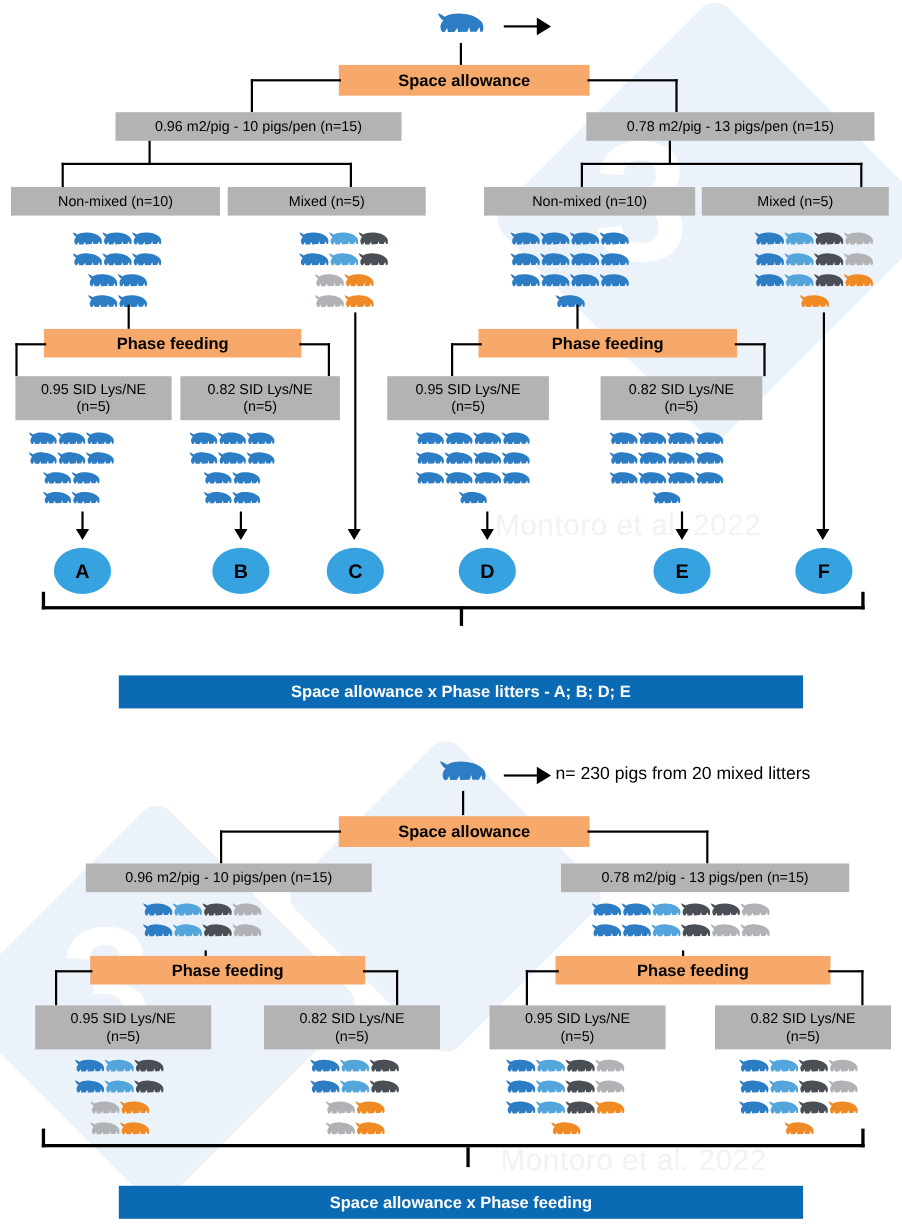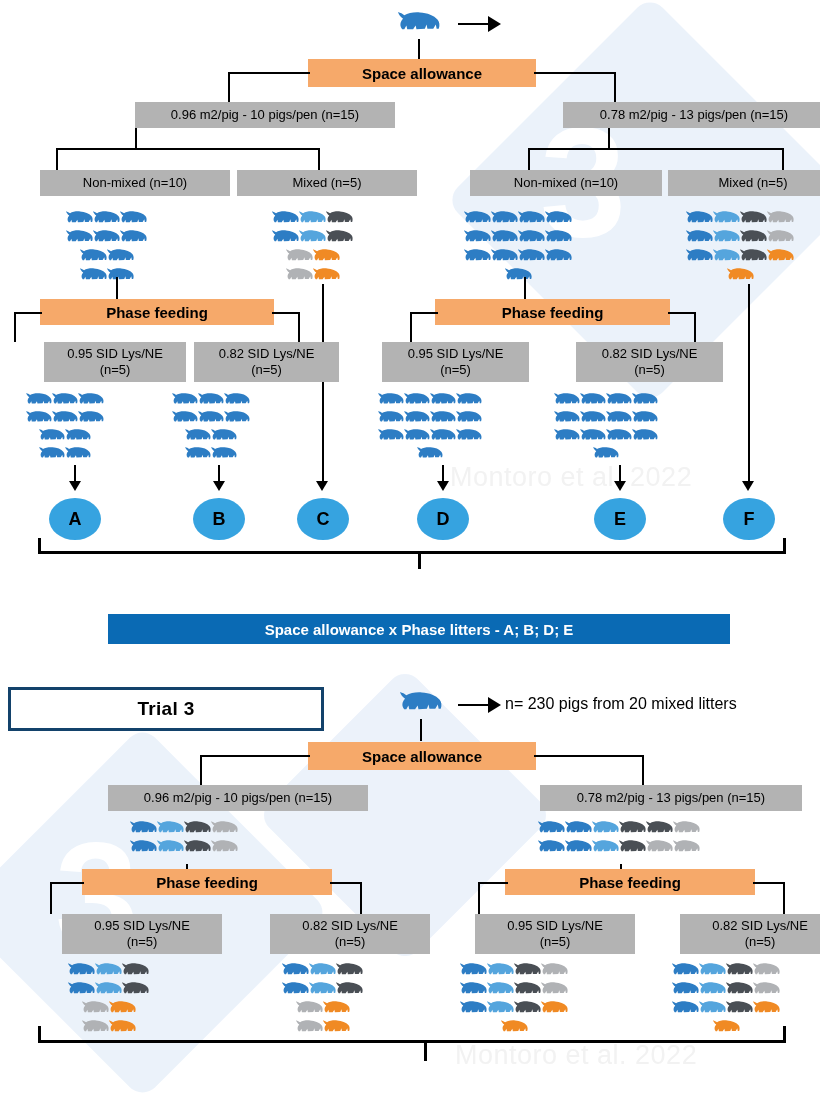--- a/index.html
+++ b/index.html
@@ -18,21 +18,21 @@
 
   
   .title-box{position:absolute;border:3px solid #13426b;background:#fff;
       display:flex;align-items:center;justify-content:center;
       font-size:19px;font-weight:bold;letter-spacing:.3px;}
   .orange-box{position:absolute;background:#f6a96a;
       display:flex;align-items:center;justify-content:center;
       font-size:15px;font-weight:bold;}
   .gray-box{position:absolute;background:#b3b3b3;
       display:flex;align-items:center;justify-content:center;text-align:center;
-      font-size:13px;line-height:16px;margin-left:30px;}
+      font-size:13px;line-height:16px;}
   .blue-banner{position:absolute;background:#0a6ab4;color:#fff;
       display:flex;align-items:center;justify-content:center;
       font-size:15px;font-weight:bold;}
   .circle{position:absolute;background:#36a3e0;border-radius:50%;
       display:flex;align-items:center;justify-content:center;
       font-size:18px;font-weight:bold;color:#000;}
   .note{position:absolute;font-size:16px;white-space:nowrap;}
 
   
   .ln{position:absolute;background:#000;}
@@ -553,23 +553,20 @@
 
   <div class="ln hl" style="left:38px;top:551px;width:748px;height:3px;"></div>
   <div class="ln vl" style="left:38px;top:538px;height:16px;width:3px;"></div>
   <div class="ln vl" style="left:783px;top:538px;height:16px;width:3px;"></div>
   <div class="ln vl" style="left:418px;top:551px;height:18px;width:3px;"></div>
 
   <div class="blue-banner" style="left:108px;top:614px;width:622px;height:30px;">
     <span>Space allowance x Phase litters - A; B; D; E</span>
   </div>
 
-  <div class="title-box" style="left:8px;top:687px;width:310px;height:38px;">
-    <span>Trial 3</span>
-  </div>
 
   <svg class="pig" style="position:absolute;left:400px;top:690px;" width="42" height="30" viewBox="0 0 100 70">
     <path fill="#2d7dc4" d="M12 20 C6 16 2 10 0 4 C6 6 11 8 15 12 C24 6 38 4 52 5 C70 6 86 12 94 22 C99 28 100 36 97 44 L92 44 L90 34 L84 44 L70 44 L68 34 L64 44 L44 45 L42 36 L36 45 L22 45 L20 36 L15 45 L10 45 C4 38 4 28 12 20 Z"></path>
   </svg>
   <div class="ln vl" style="left:420px;top:719px;height:22px;"></div>
 
   <div class="ln hl" style="left:458px;top:704px;width:32px;"></div>
   <div class="arw-right" style="left:488px;top:697px;"></div>
   <div class="note" style="left:505px;top:695px;">n= 230 pigs from 20 mixed litters</div>
 
@@ -876,14 +873,17 @@
           <path d="M12 20 C6 16 2 10 0 4 C6 6 11 8 15 12 C24 6 38 4 52 5 C70 6 86 12 94 22 C99 28 100 36 97 44 L92 44 L90 34 L84 44 L70 44 L68 34 L64 44 L44 45 L42 36 L36 45 L22 45 L20 36 L15 45 L10 45 C4 38 4 28 12 20 Z" fill="#f08a24"></path>
         </svg>
       </div>
     </div>
 
   <div class="ln hl" style="left:38px;top:1040px;width:748px;height:3px;"></div>
   <div class="ln vl" style="left:38px;top:1026px;height:17px;width:3px;"></div>
   <div class="ln vl" style="left:783px;top:1026px;height:17px;width:3px;"></div>
   <div class="ln vl" style="left:424px;top:1043px;height:18px;width:3px;"></div>
 
+  <div class="blue-banner" style="left:108px;top:1078px;width:622px;height:30px;">
+    <span>Space allowance x Phase feeding</span>
+  </div>
 
 </div>
 
 </body></html>

